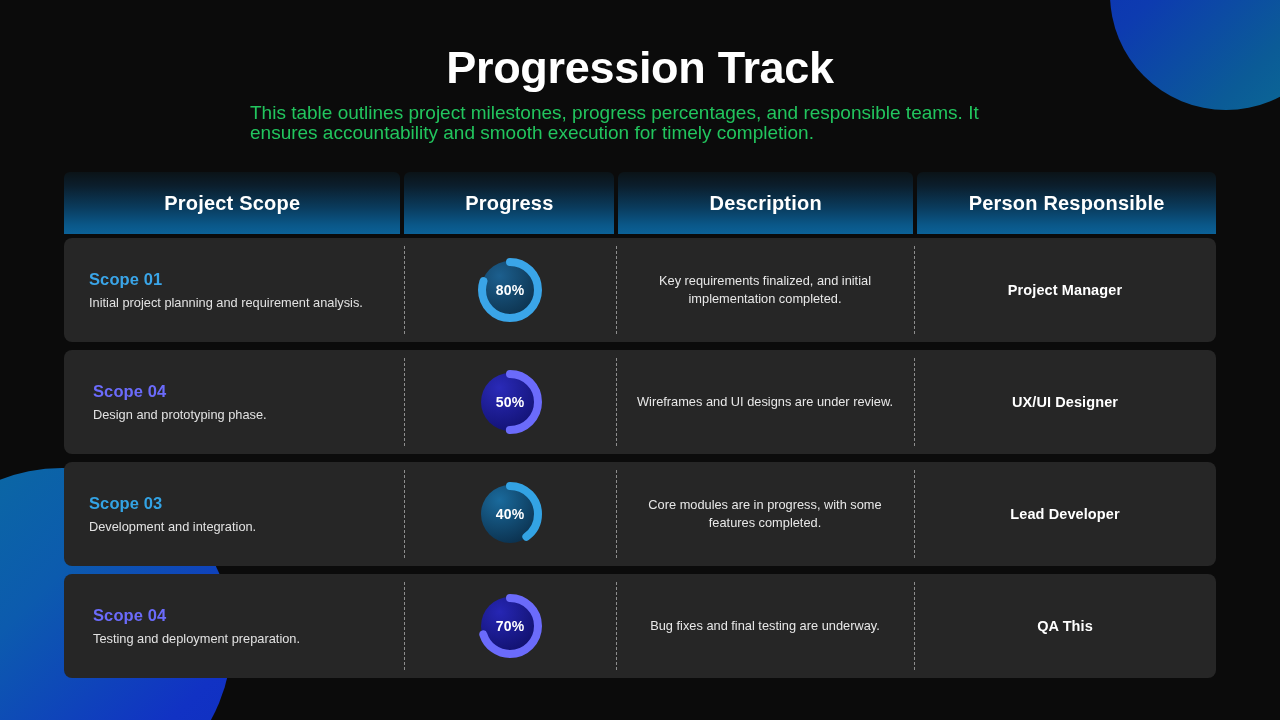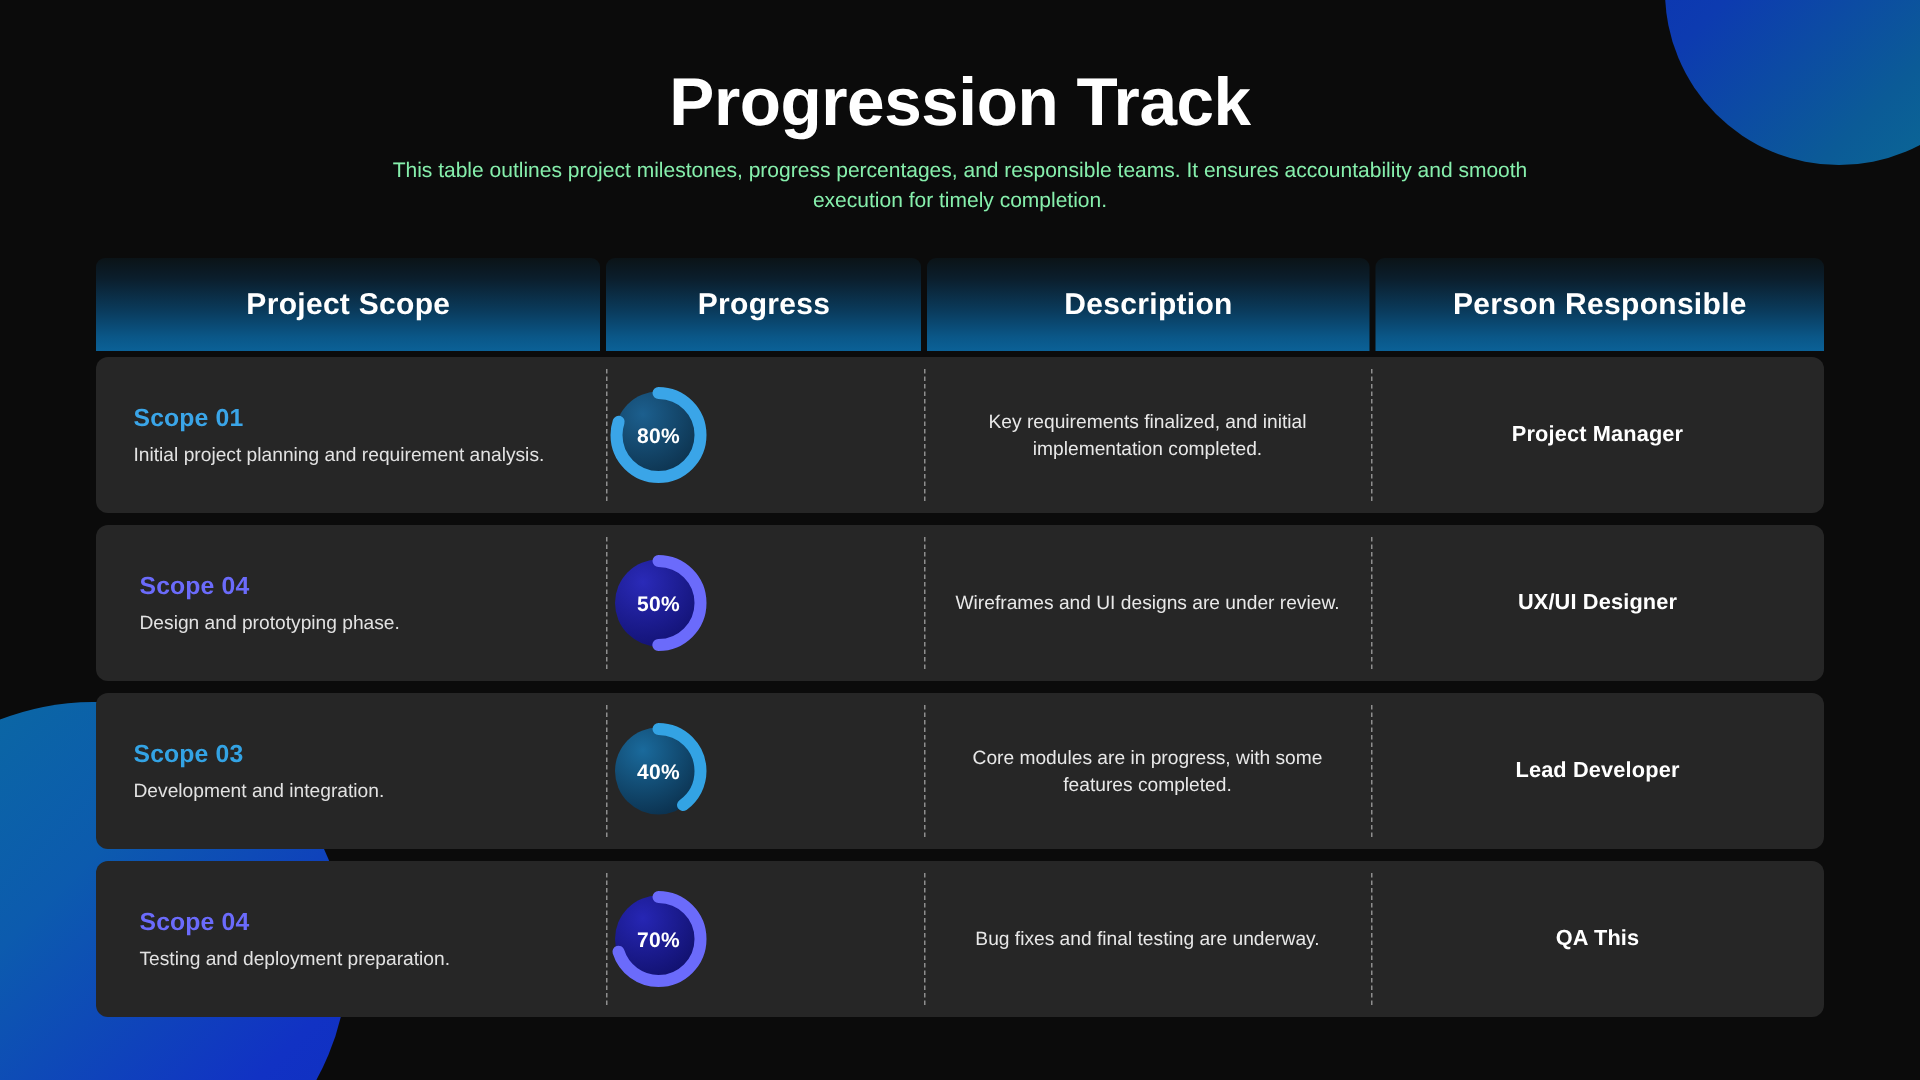--- a/index.html
+++ b/index.html
@@ -42,24 +42,23 @@
     text-align: center;
     font-size: 45px;
     font-weight: 700;
     letter-spacing: -0.3px;
     color: #ffffff;
   }
 
   #subtitle {
     position: absolute;
     top: 103px; left: 250px; width: 780px;
-    text-align: center;
-    font-size: 14px;
+    font-size: 19px;
     line-height: 20px;
-    color: #86efac;
+    color: #22c55e;
     font-weight: 400;
   }
 
   
   #table {
     position: absolute;
     left: 64px; top: 172px;
     width: 1152px;
   }
 
@@ -106,21 +105,21 @@
 
   .vdash3 {
     position: absolute;
     left: 850px; top: 8px; bottom: 8px;
     width: 0;
     border-left: 1px dashed #8e8e8e;
   }
 
   .cell { display: flex; align-items: center; }
   .cell.c1 { width: 340px; padding-left: 25px; flex-direction: column; justify-content: center; align-items: flex-start; }
-  .cell.c2 { width: 212px; justify-content: flex-start; }
+  .cell.c2 { width: 212px; justify-content: center; }
   .cell.c3 { width: 298px; justify-content: center; padding: 0 16px; }
   .cell.c4 { width: 302px; justify-content: center; }
 
   .scope-title {
     font-size: 16.5px;
     font-weight: 700;
     margin-bottom: 6px;
     letter-spacing: 0.1px;
   }
   .scope-desc {

